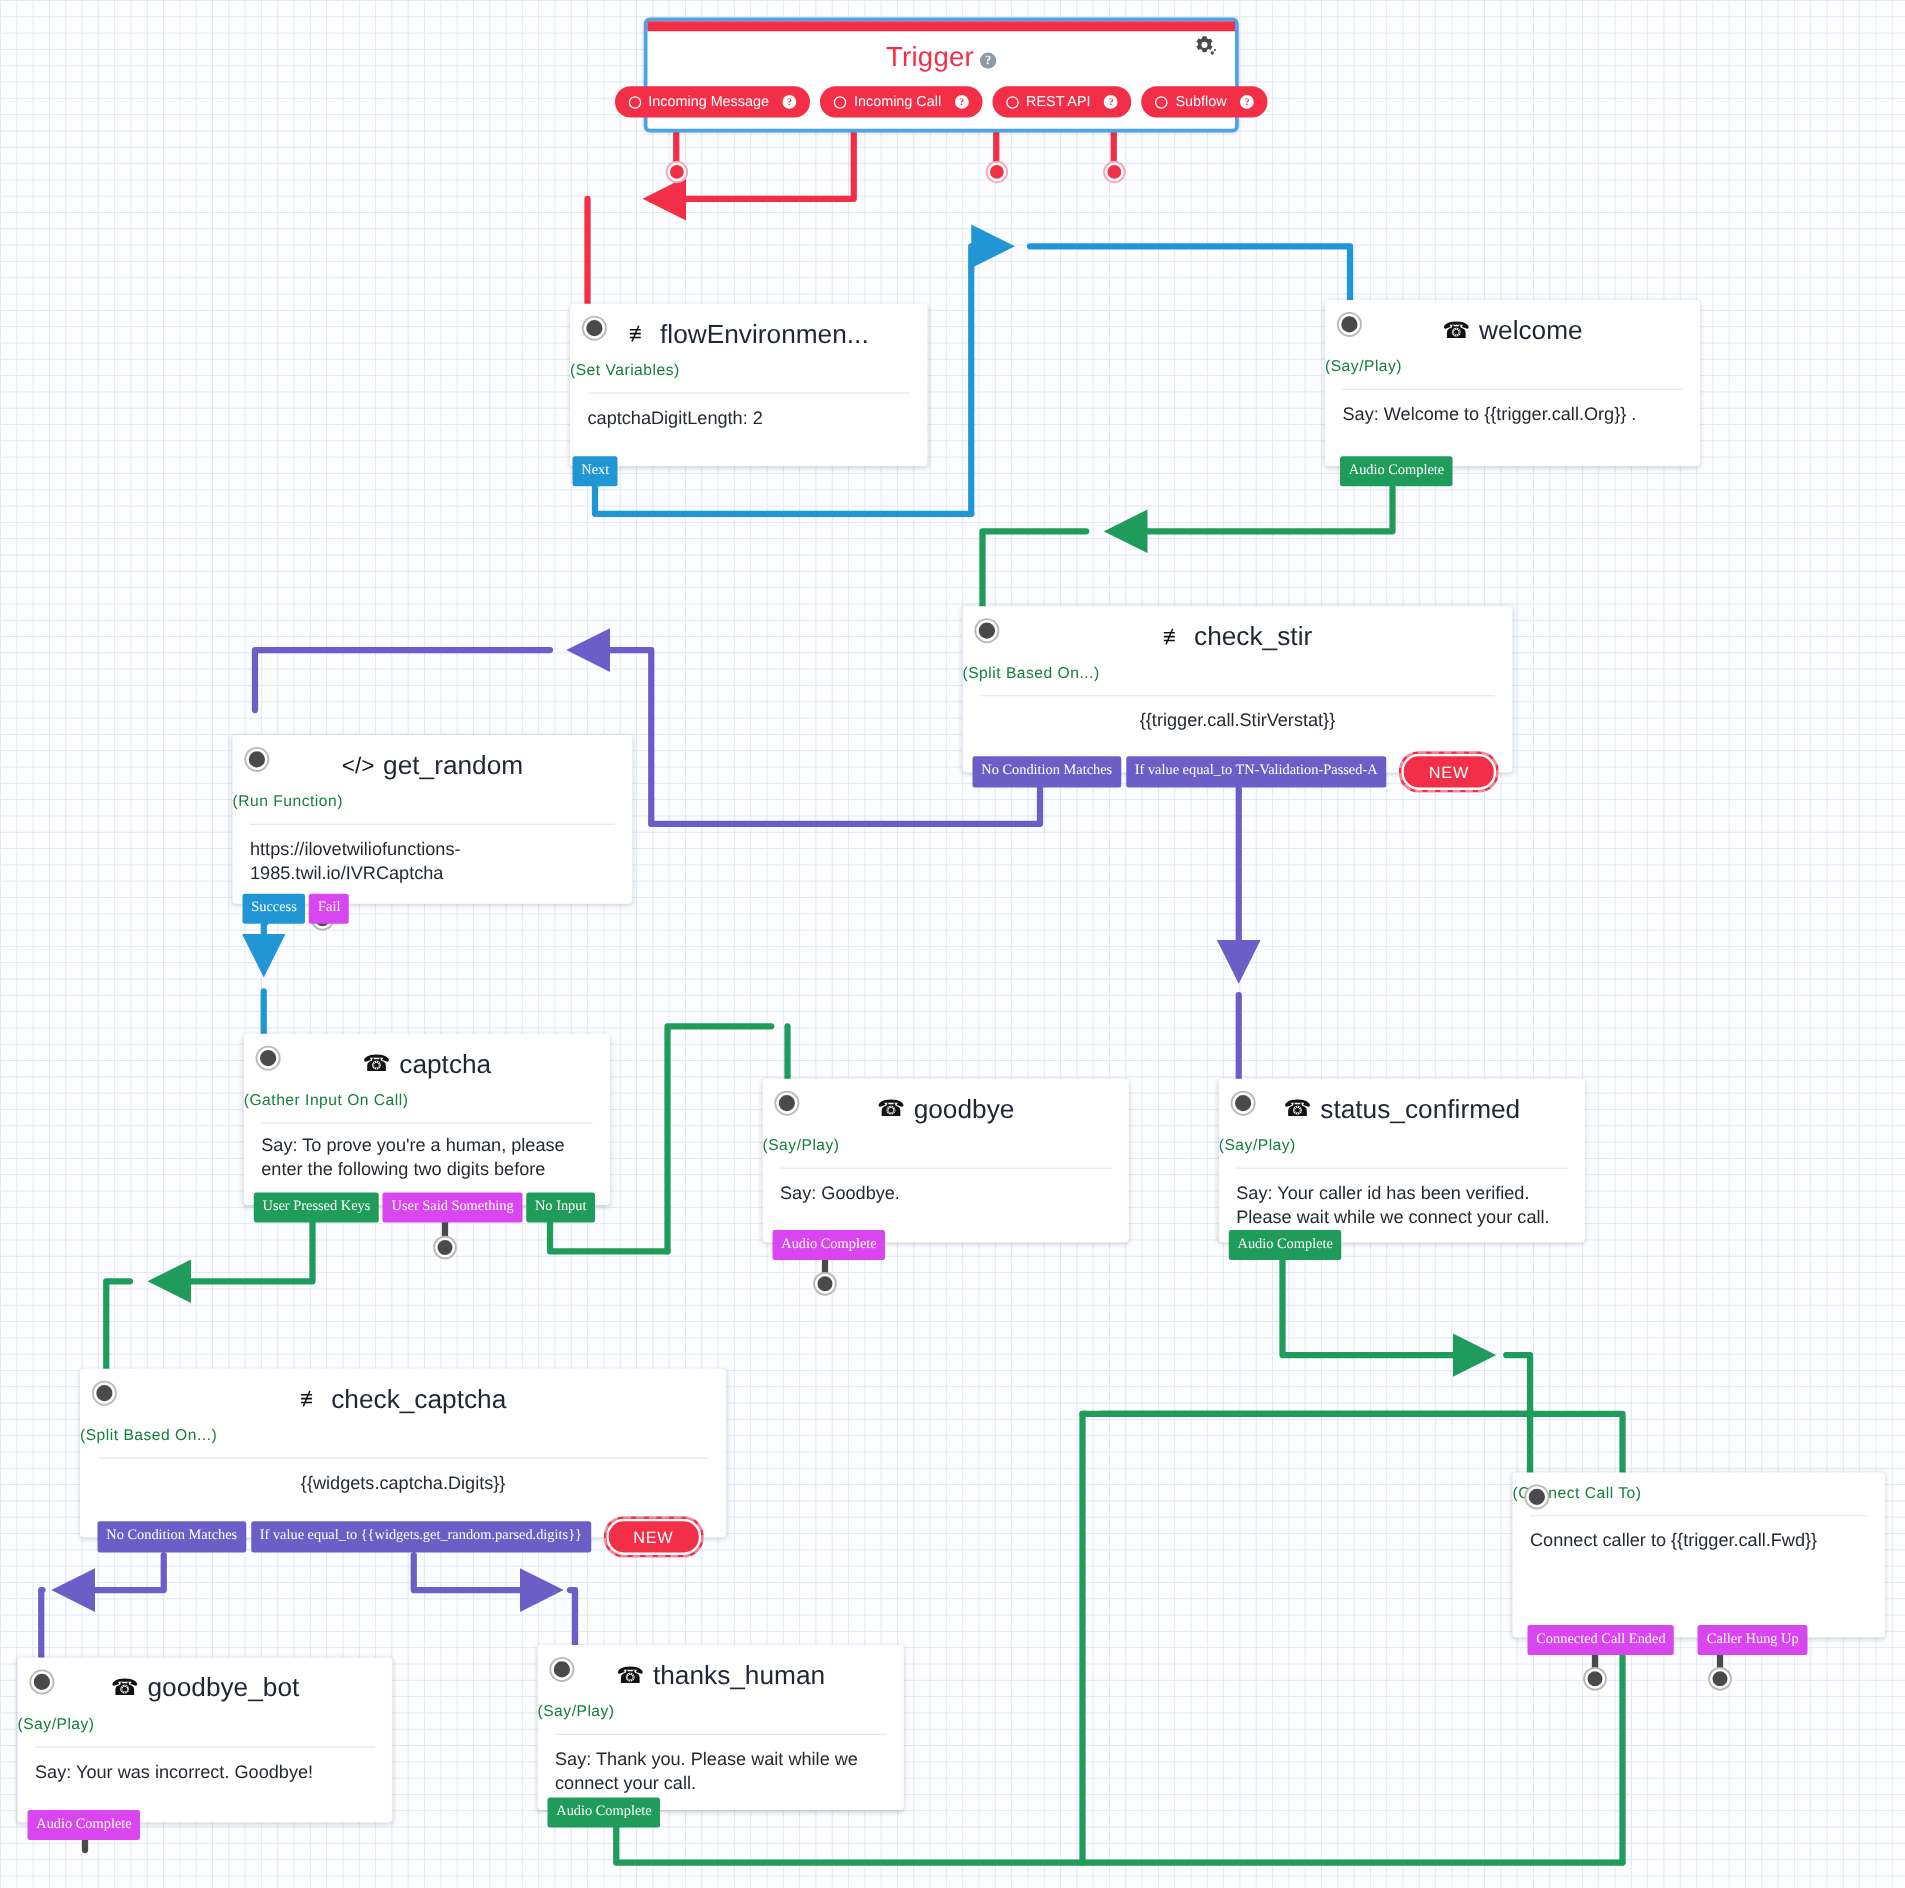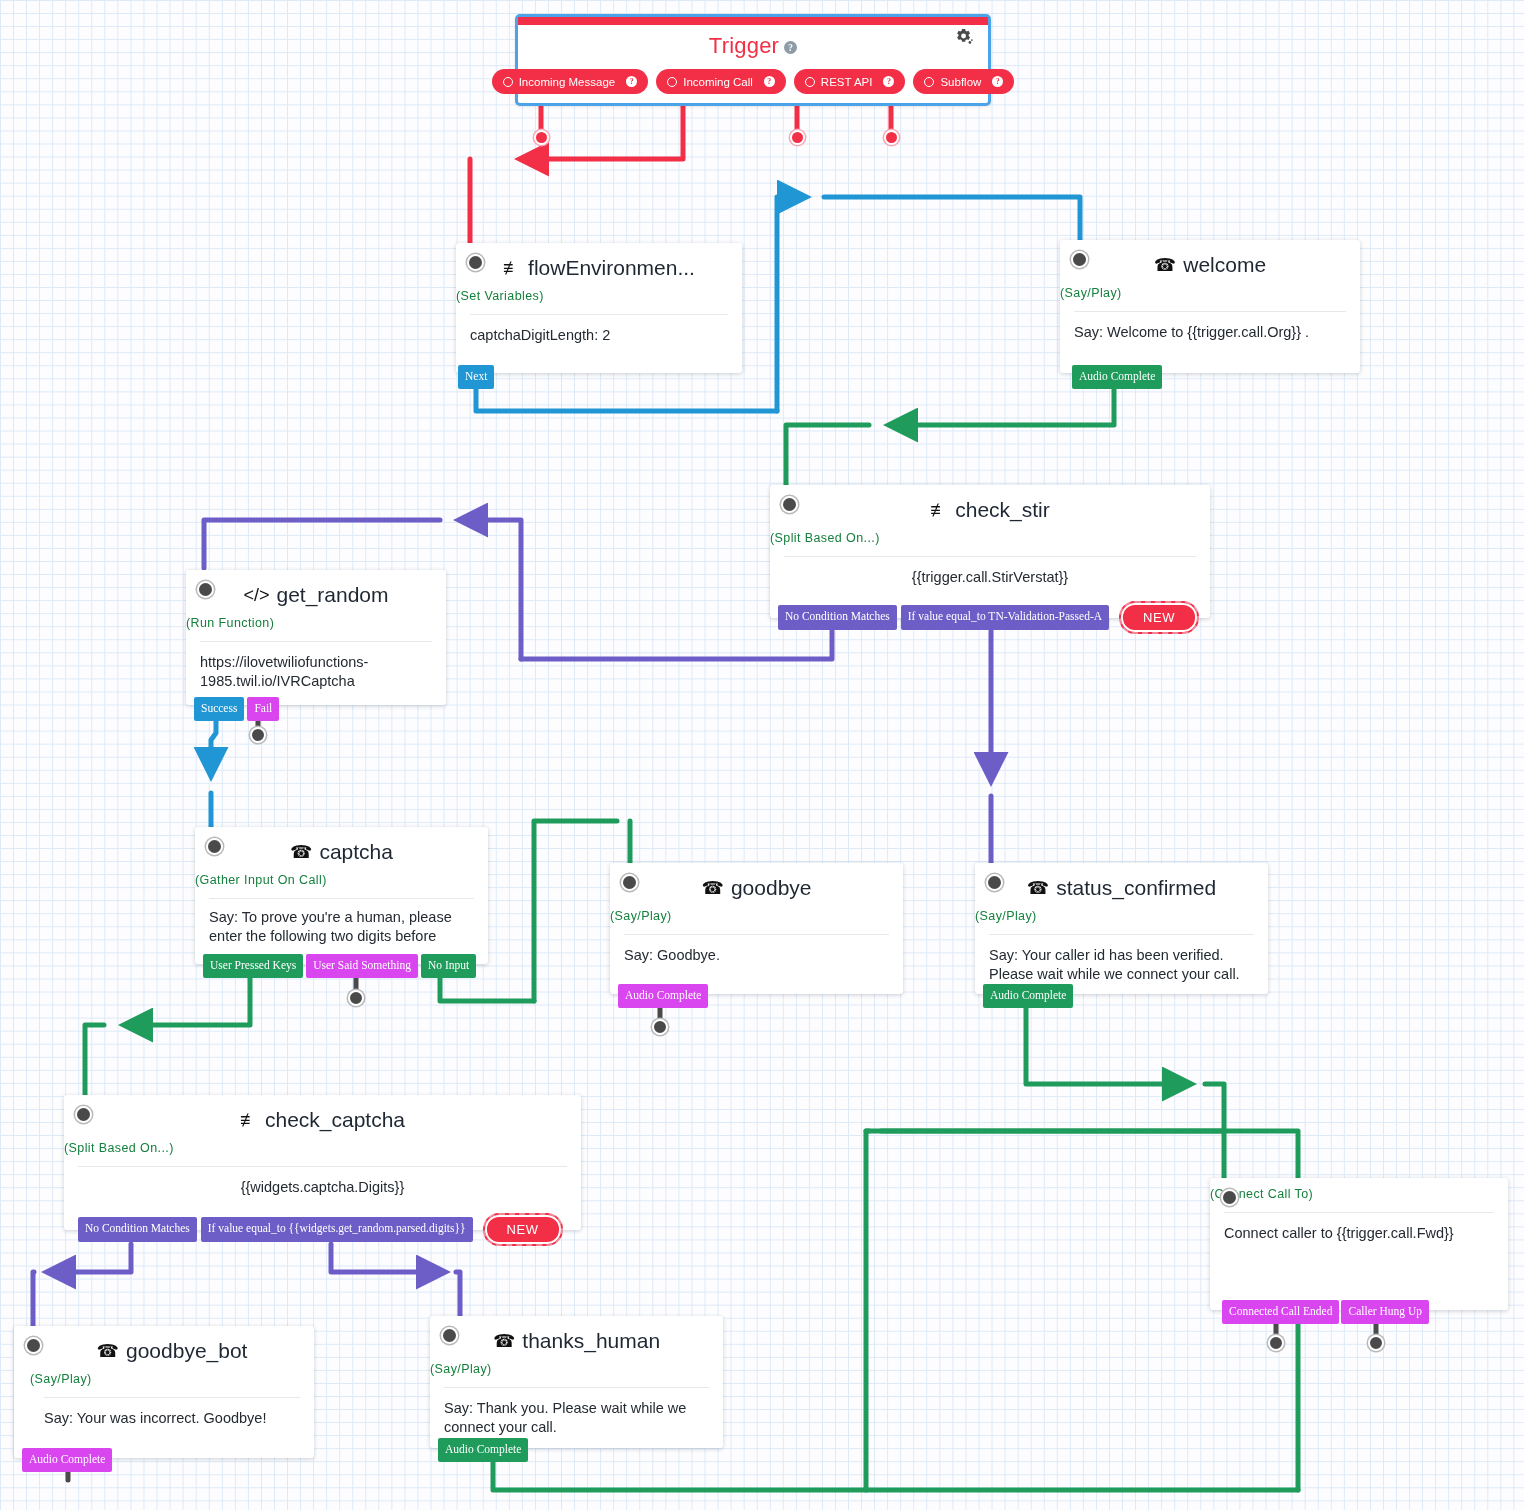--- a/index.html
+++ b/index.html
@@ -250,21 +250,21 @@
     <div class="subtitle">(Split Based On...)</div>
     <div class="divider"></div>
     <div class="body" style="text-align:center;">{{trigger.call.StirVerstat}}</div>
     <div class="outs" style="bottom:-16px;left:8px;align-items:center;">
       <span class="tag purple">No Condition Matches</span>
       <span class="tag purple">If value equal_to TN-Validation-Passed-A</span>
       <span class="newbtn">NEW</span>
     </div>
   </div>
 
-  <div class="node" style="left:186px;top:570px;width:260px;height:135px;">
+  <div class="node" style="left:186px;top:588px;width:320px;height:135px;">
     <div class="anchor"></div>
     <div class="title">
       <span class="gi">&lt;/&gt;</span><span>get_random</span>
     </div>
     <div class="subtitle">(Run Function)</div>
     <div class="divider"></div>
     <div class="body">https://ilovetwiliofunctions-1985.twil.io/IVRCaptcha</div>
     <div class="outs" style="bottom:-16px;left:8px;gap:3px;">
       <span class="tag blue">Success</span>
       <span class="tag gray">Fail</span>
@@ -325,27 +325,27 @@
       <span class="tag purple">If value equal_to {{widgets.get_random.parsed.digits}}</span>
       <span class="newbtn">NEW</span>
     </div>
   </div>
 
   <div class="node" style="left:1210px;top:1178px;width:298px;height:132px;">
     <div class="anchor"></div>
     <div class="subtitle">(Connect Call To)</div>
     <div class="divider"></div>
     <div class="body">Connect caller to {{trigger.call.Fwd}}</div>
-    <div class="outs" style="bottom:-14px;left:12px;gap:2px;">
+    <div class="outs" style="bottom:-14px;left:12px;gap:19px;">
       <span class="tag gray">Connected Call Ended</span>
       <span class="tag gray">Caller Hung Up</span>
     </div>
   </div>
 
-  <div class="node" style="left:14px;top:1326px;width:300px;height:132px;padding-left:16px;">
+  <div class="node" style="left:14px;top:1326px;width:300px;height:132px;">
     <div class="anchor"></div>
     <div class="title">
       <span class="gi">☎</span><span>goodbye_bot</span>
     </div>
     <div class="subtitle">(Say/Play)</div>
     <div class="divider"></div>
     <div class="body">Say: Your was incorrect. Goodbye!</div>
     <div class="outs" style="bottom:-14px;left:8px;">
       <span class="tag gray">Audio Complete</span>
     </div>

